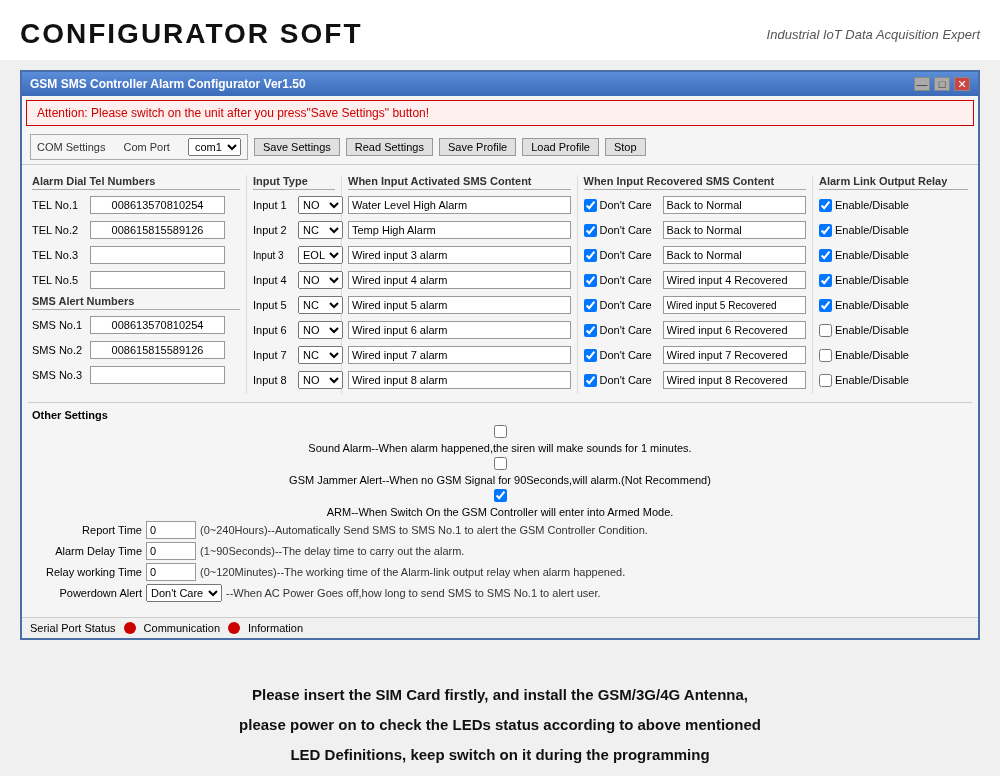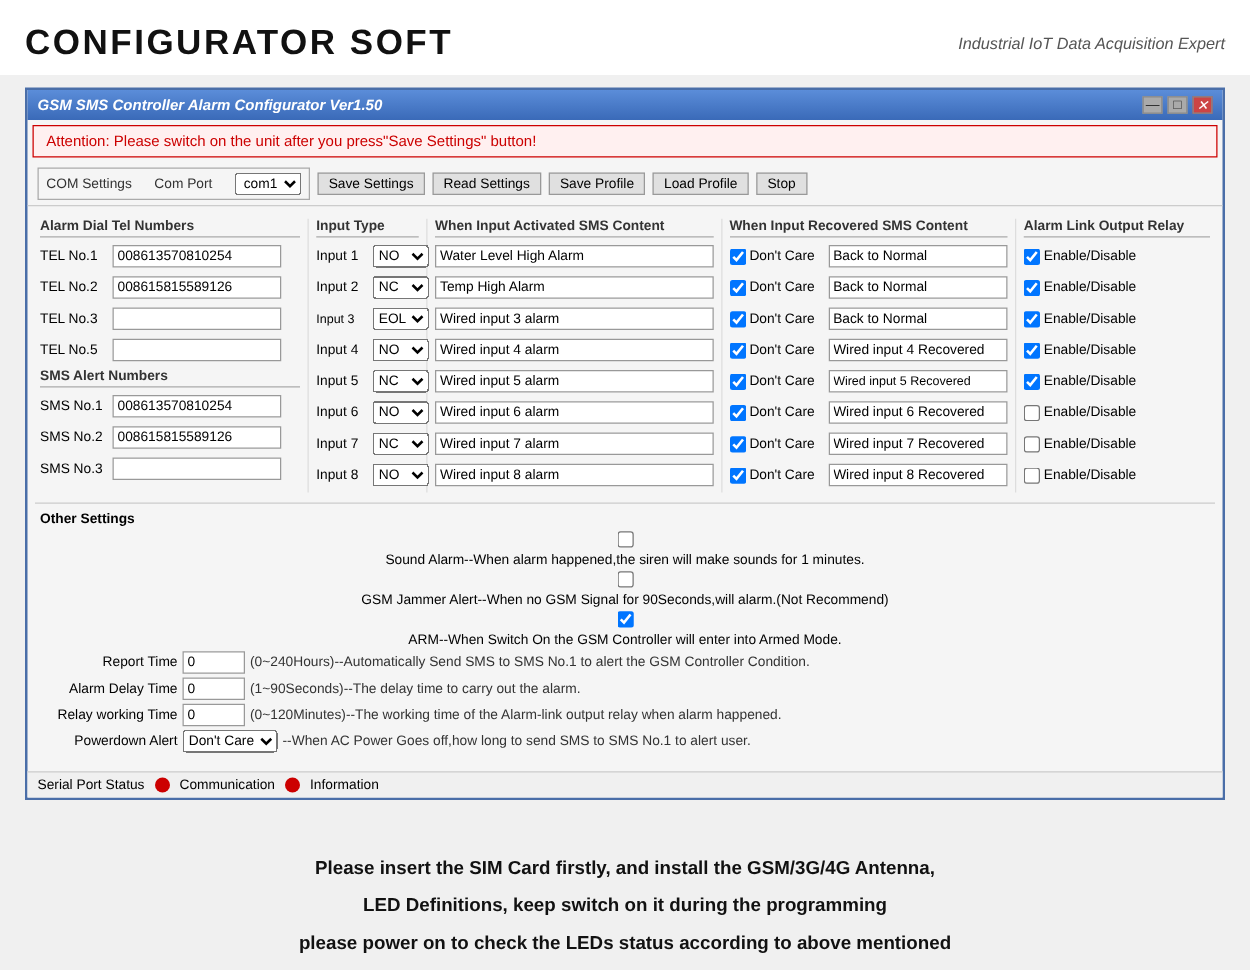--- a/index.html
+++ b/index.html
@@ -3,38 +3,38 @@
   <meta charset="utf-8">
   <style>
     * { box-sizing: border-box; margin: 0; padding: 0; }
     body { font-family: Arial, sans-serif; background: #f0f0f0; width: 1000px; min-height: 776px; }
     
     .page-header { padding: 18px 20px 10px 20px; display: flex; justify-content: space-between; align-items: center; background: white; }
     .page-title { font-size: 28px; font-weight: bold; letter-spacing: 2px; color: #111; }
     .page-subtitle { font-size: 13px; color: #555; font-style: italic; }
     
     .app-window { margin: 10px 20px; border: 2px solid #4a6ea8; background: #f5f5f5; }
-    .title-bar { background: linear-gradient(to bottom, #5b8dd9, #3a6ab8); padding: 5px 8px; display: flex; justify-content: space-between; align-items: center; font-style: italic; }
+    .title-bar { background: linear-gradient(to bottom, #5b8dd9, #3a6ab8); padding: 5px 8px; display: flex; justify-content: space-between; align-items: center; }
     .title-bar-text { color: white; font-size: 12px; font-weight: bold; }
     .title-bar-controls { display: flex; gap: 4px; }
     .title-btn { background: #aaa; border: 1px solid #888; color: #333; font-size: 11px; width: 16px; height: 14px; display: flex; align-items: center; justify-content: center; cursor: pointer; }
     .title-btn.close { background: #cc4444; color: white; }
     
     .warning-bar { background: #fff0f0; border: 1px solid #cc0000; color: #cc0000; padding: 5px 10px; font-size: 12px; margin: 4px; }
     
     .top-toolbar { display: flex; align-items: center; padding: 4px 8px; gap: 6px; border-bottom: 1px solid #ccc; }
     .com-settings-group { border: 1px solid #aaa; padding: 3px 6px; display: flex; align-items: center; gap: 18px; font-size: 11px; }
     .com-settings-label { font-size: 11px; color: #333; }
     select.com-select { font-size: 11px; padding: 1px 2px; }
     .toolbar-btn { background: #e0e0e0; border: 1px solid #999; padding: 2px 8px; font-size: 11px; cursor: pointer; }
     .toolbar-btn.stop { background: #e0e0e0; }
     
     .main-content { padding: 6px; }
     .field-input { border: 1px solid #999; padding: 1px 3px; font-size: 11px; height: 18px; }
-    .field-input-wide { width: 130px; }
+    .field-input-wide { width: 130px; text-align: center; }
     
     .other-settings { padding: 6px 4px; border-top: 1px solid #ccc; margin-top: 4px; }
     .other-settings-header { font-size: 11px; font-weight: bold; margin-bottom: 4px; }
     .checkbox-row { display: flex; align-items: center; gap: 4px; margin-bottom: 3px; font-size: 11px; flex-direction: column; }
     
     .settings-row { display: flex; align-items: center; margin-bottom: 3px; font-size: 11px; gap: 4px; }
     .settings-label { min-width: 110px; text-align: right; font-size: 11px; }
     .settings-input { border: 1px solid #999; width: 50px; height: 18px; padding: 1px 3px; font-size: 11px; }
     .settings-desc { font-size: 11px; color: #333; }
     .powerdown-select { font-size: 11px; height: 18px; }
@@ -345,15 +345,15 @@
     <span class="status-dot status-red"></span>
     <span>Communication</span>
     <span class="status-dot status-red"></span>
     <span>Information</span>
   </div>
 
 </div>
 
 <div class="bottom-text">
   <div>Please insert the SIM Card firstly, and install the GSM/3G/4G Antenna,</div>
+  <div>please power on to check the LEDs status according to above mentioned</div>
   <div>LED Definitions, keep switch on it during the programming</div>
-  <div>please power on to check the LEDs status according to above mentioned</div>
 </div>
 
 </body></html>

